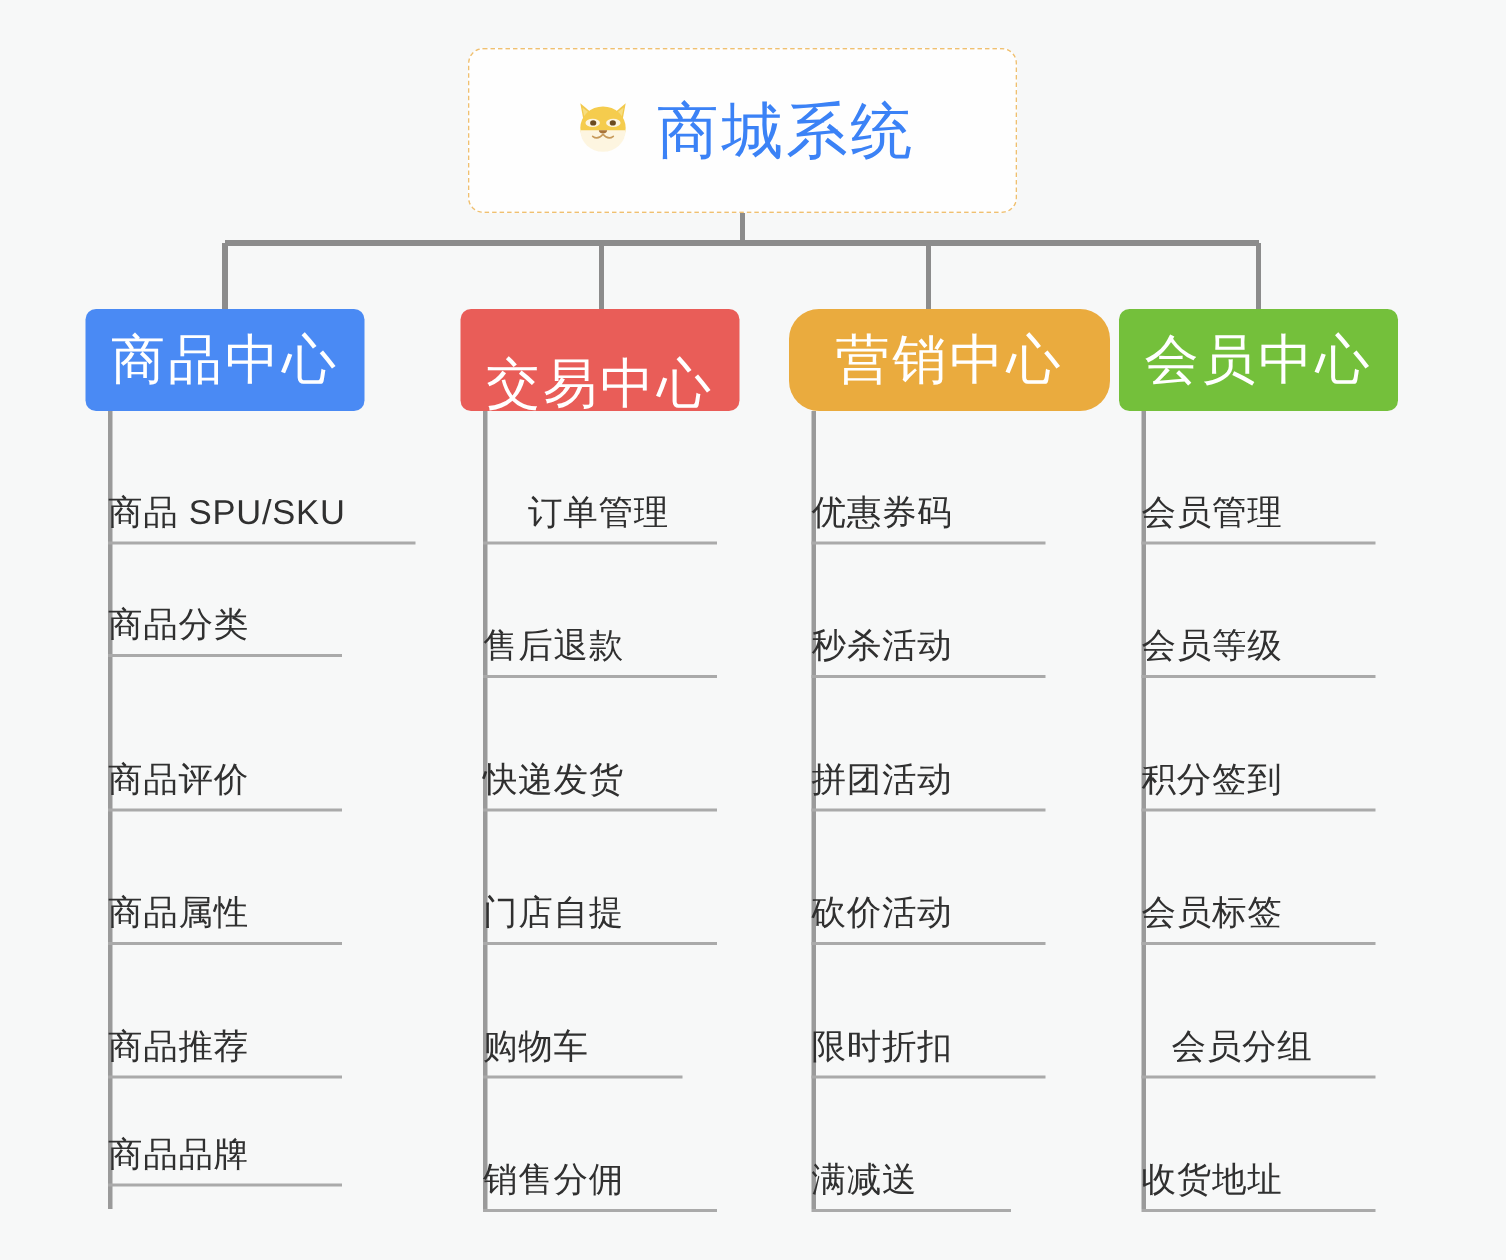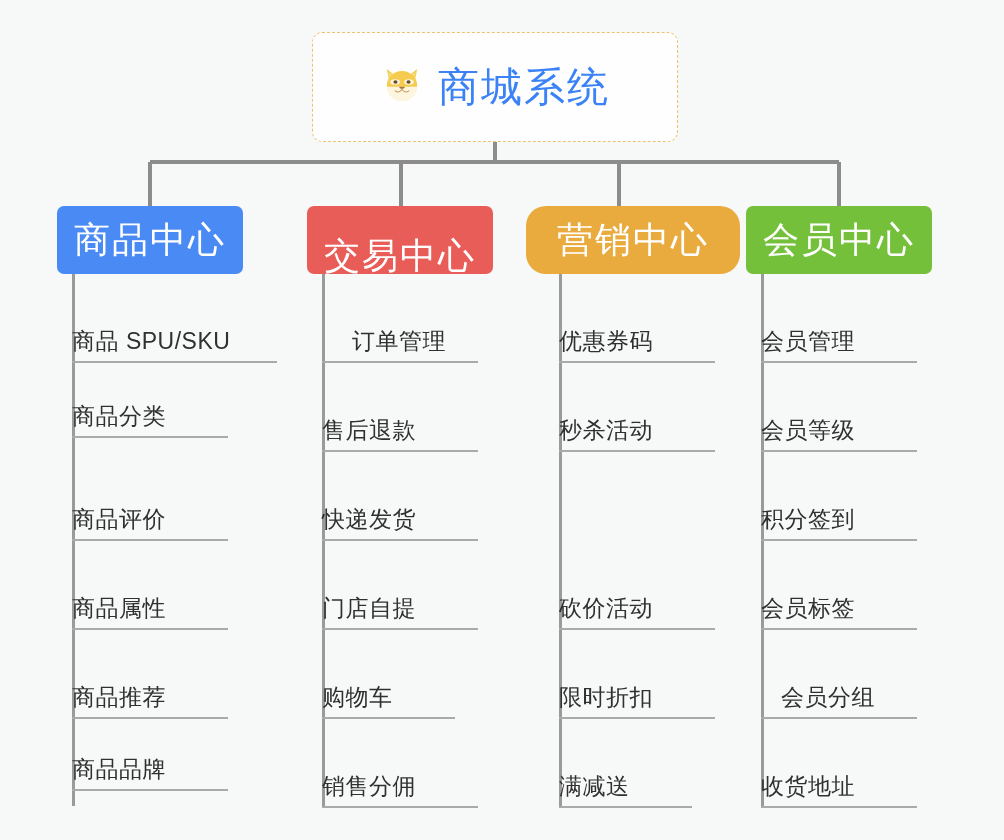--- a/index.html
+++ b/index.html
@@ -199,28 +199,31 @@
         <span class="leaf-label">门店自提</span>
       </div>
     <div class="leaf-item" style="top: 356px; width: 133px; border-bottom-color: rgb(170, 170, 170);">
         <span class="leaf-label">购物车</span>
       </div>
     <div class="leaf-item" style="top: 445px; width: 156px; border-bottom-color: rgb(170, 170, 170);">
         <span class="leaf-label">销售分佣</span>
       </div>
   </div>
 
-  <div class="leaf-col" style="left:541px; top:274px; width:156px; height:532px;margin-left:18px;">
+  <div class="leaf-col" style="left:541px; top:274px; width:156px; height:532px;">
     <div class="leaf-spine" style="height: 532px; background: rgb(154, 154, 154);"></div>
     <div class="leaf-item" style="top: 0px; width: 156px; border-bottom-color: rgb(170, 170, 170);">
         <span class="leaf-label">优惠券码</span>
       </div>
     <div class="leaf-item" style="top: 89px; width: 156px; border-bottom-color: rgb(170, 170, 170);">
         <span class="leaf-label">秒杀活动</span>
       </div>
+    <div class="leaf-item" style="top: 178px; width: 156px; border-bottom-color: rgb(170, 170, 170);">
+        <span class="leaf-label">拼团活动</span>
+      </div>
     <div class="leaf-item" style="top: 267px; width: 156px; border-bottom-color: rgb(170, 170, 170);">
         <span class="leaf-label">砍价活动</span>
       </div>
     <div class="leaf-item" style="top: 356px; width: 156px; border-bottom-color: rgb(170, 170, 170);">
         <span class="leaf-label">限时折扣</span>
       </div>
     <div class="leaf-item" style="top: 445px; width: 133px; border-bottom-color: rgb(170, 170, 170);">
         <span class="leaf-label">满减送</span>
       </div>
   </div>

